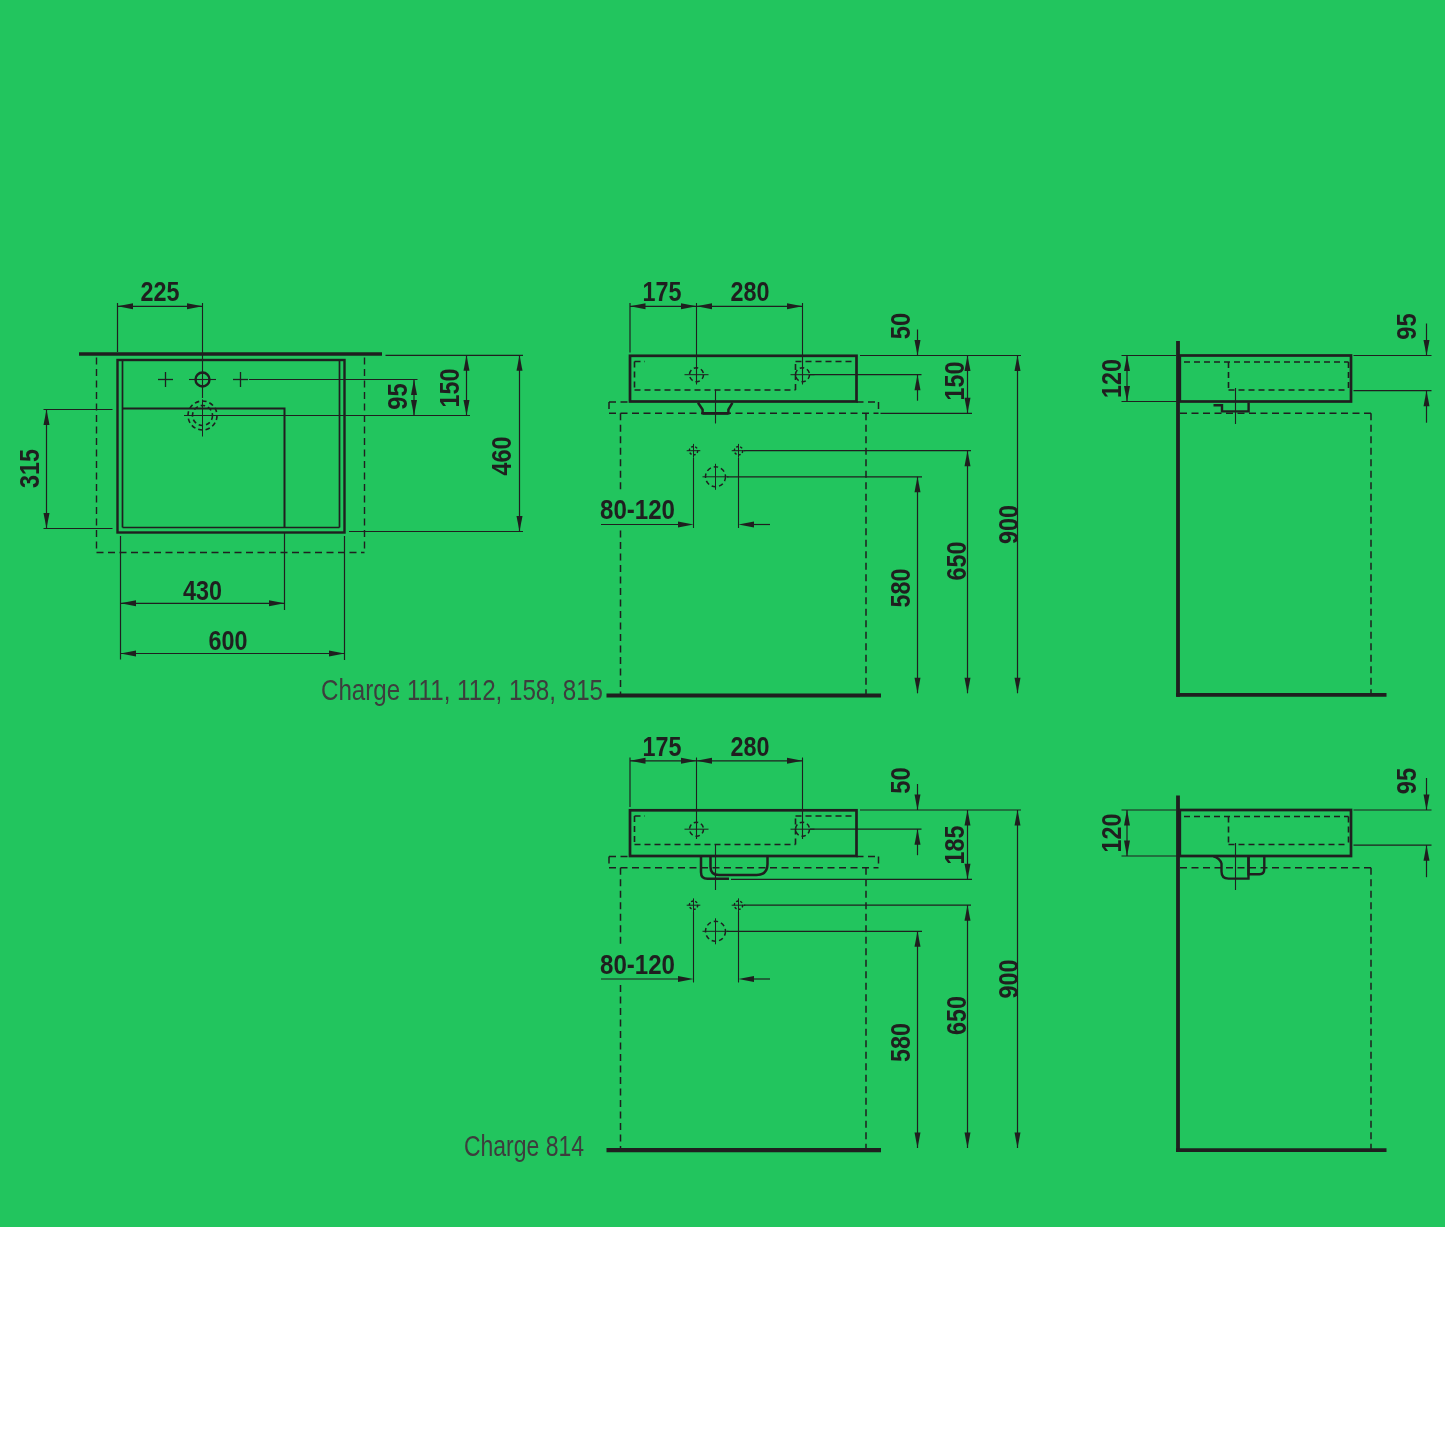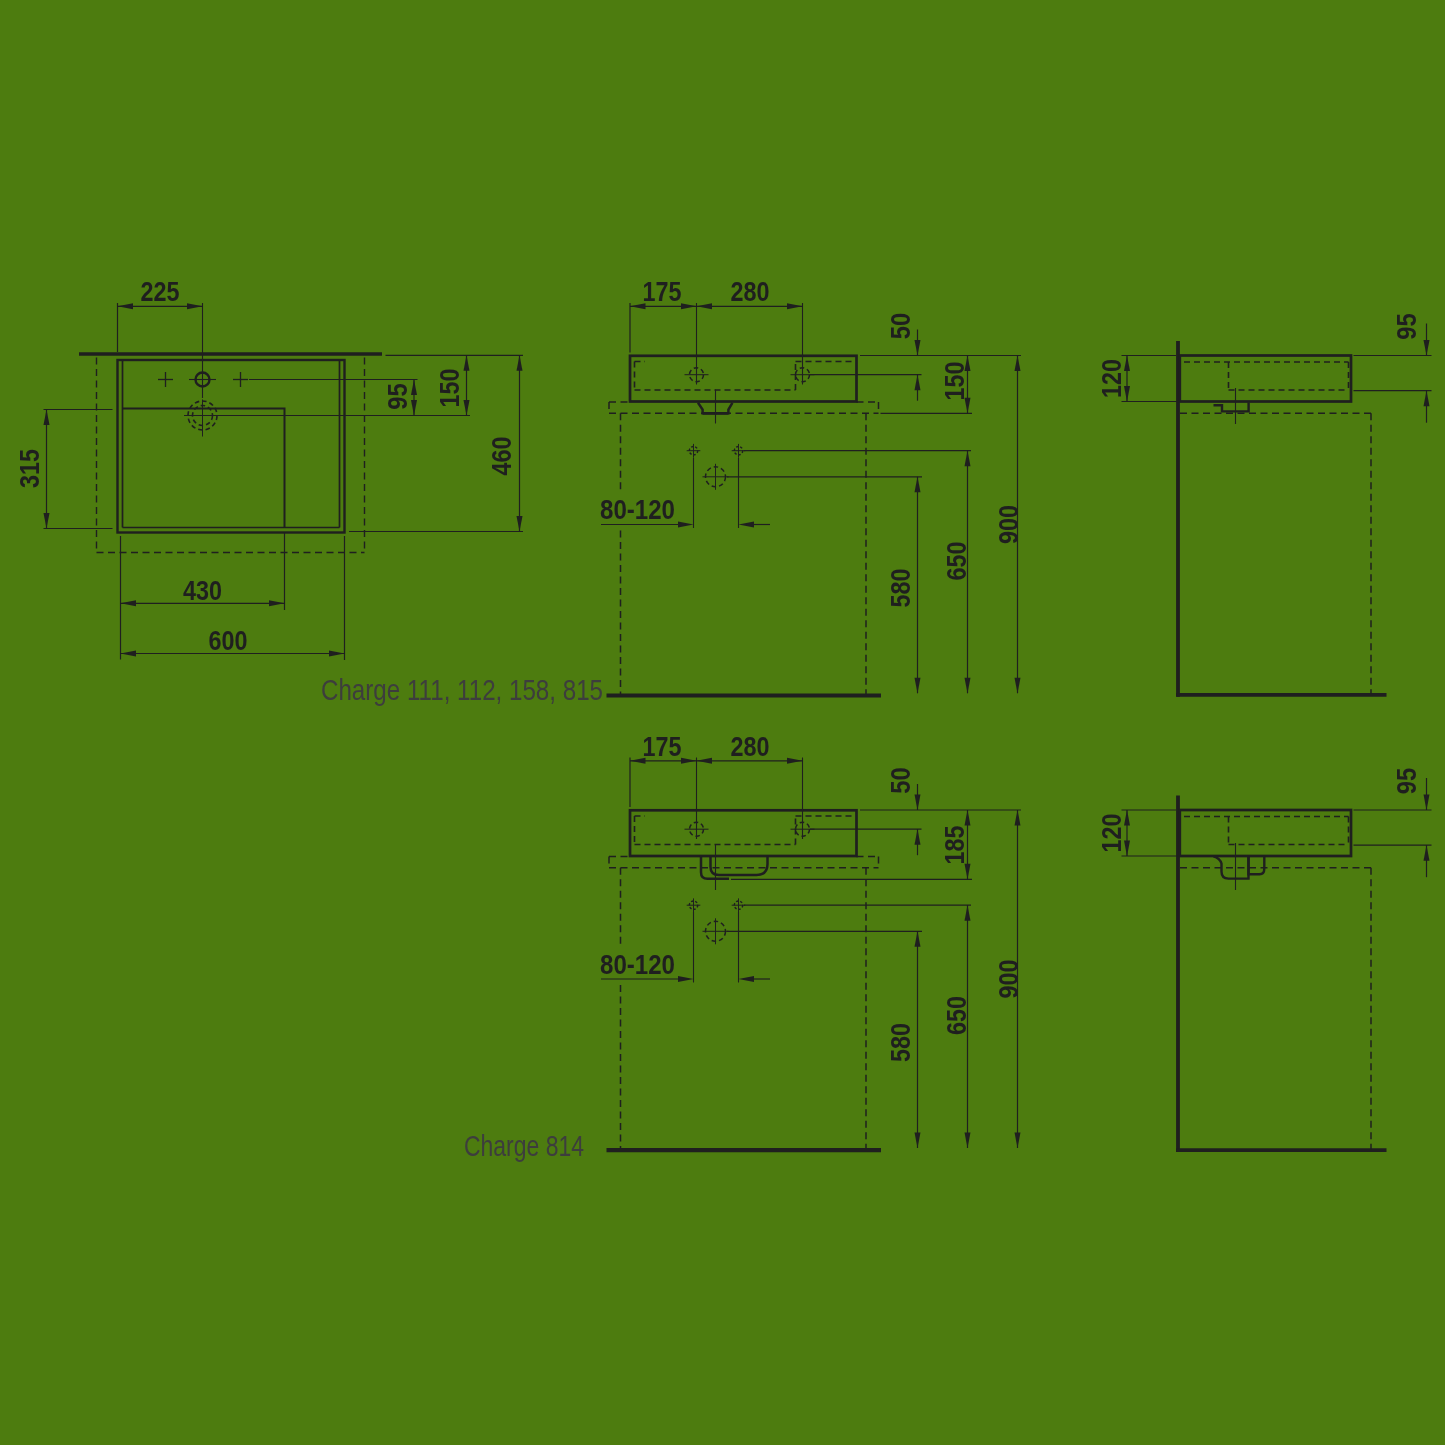--- a/index.html
+++ b/index.html
@@ -1,16 +1,16 @@
 <!DOCTYPE html>
 <html><head>
 <meta charset="utf-8">
 <style>
   html, body { margin: 0; padding: 0; background: #ffffff; }
-  .page { width: 1445px; height: 1445px; background: #4d7c0f; position: relative; overflow: hidden; }
+  .page { width: 1445px; height: 1227px; background: #22c55e; position: relative; overflow: hidden; }
   svg { display: block; }
   text { font-family: "Liberation Sans", sans-serif; }
 </style>
 </head>
 <body>
 
 <div class="page">
 <svg width="1445" height="1445" viewBox="0 0 1445 1445">
 <g>
 <line x1="79" y1="354" x2="382" y2="354" stroke="#1f1f1f" stroke-width="3.4"></line>

